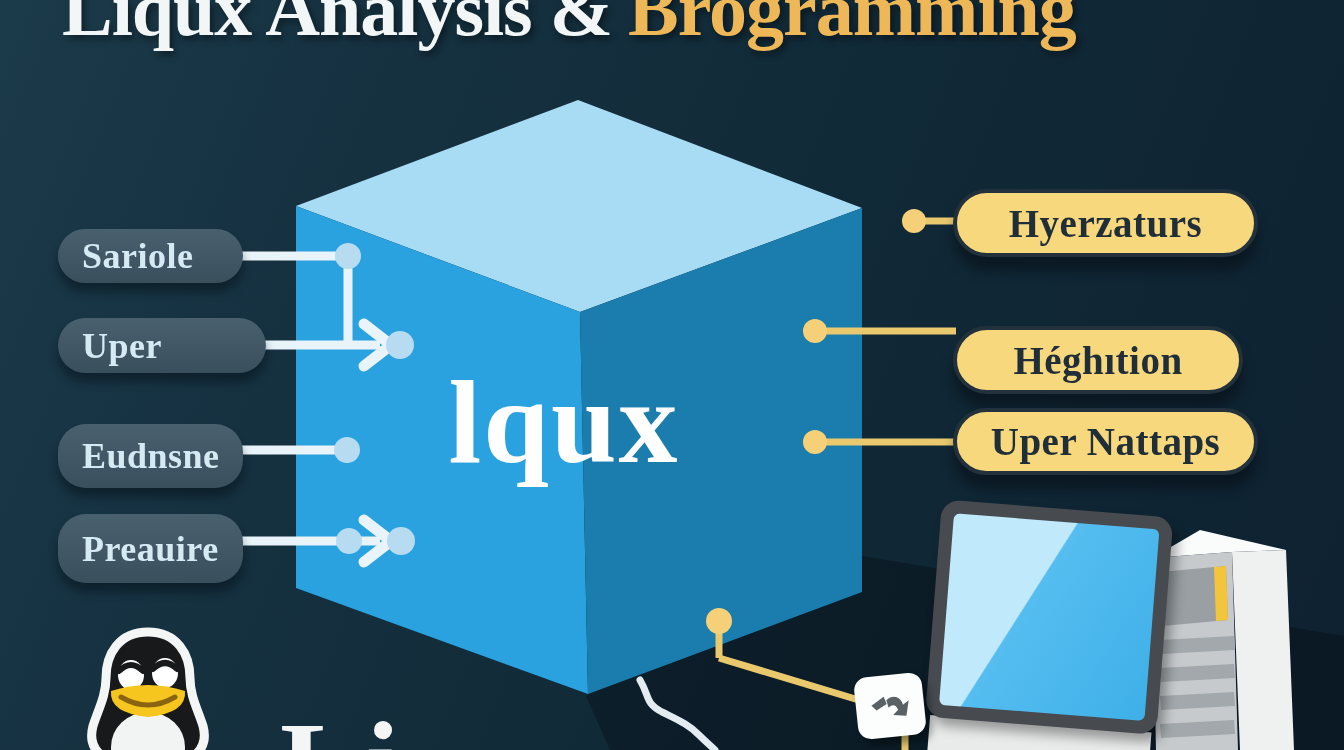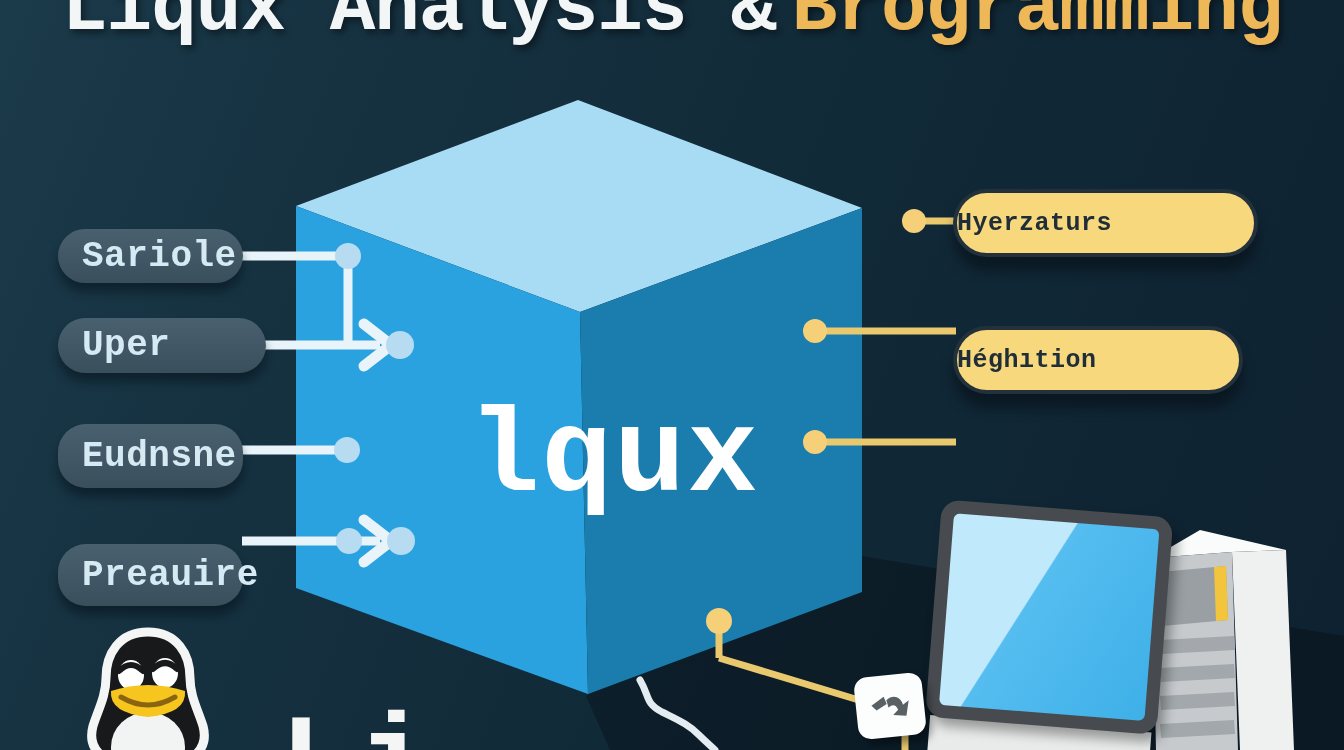--- a/index.html
+++ b/index.html
@@ -1,19 +1,19 @@
 <!DOCTYPE html>
 <html><head>
 <meta charset="utf-8">
 <style>
   html,body{margin:0;padding:0;background:#0b1822;}
   .stage{
     position:relative;width:1344px;height:750px;overflow:hidden;
     background:linear-gradient(112deg,#1b3a4a 0%,#15303f 28%,#112a38 55%,#0e2130 100%);
-    font-family:Liberation Mono, monospace;
+    font-family:Liberation Serif, serif;
   }
   .stage *{box-sizing:border-box;}
   svg.layer{position:absolute;left:0;top:0;pointer-events:none;}
 
   
   .title{
     position:absolute;left:62px;top:-34px;width:1280px;white-space:nowrap;
     font-size:76px;font-weight:800;letter-spacing:-1px;line-height:1.15;
     color:#f3f6f7;text-shadow:3px 4px 7px rgba(0,0,0,.45);
   }
@@ -22,37 +22,37 @@
   
   .lpill{
     position:absolute;display:flex;align-items:center;padding-left:24px;
     background:linear-gradient(180deg,#49606f 0%,#3a4f5c 100%);
     border-radius:28px;color:#d6eaf4;font-size:36px;font-weight:600;letter-spacing:.5px;
     box-shadow:0 9px 10px rgba(5,13,20,.45);
   }
   .lp1{left:58px;top:229px;width:185px;height:54px;}
   .lp2{left:58px;top:318px;width:208px;height:55px;}
   .lp3{left:58px;top:424px;width:185px;height:64px;}
-  .lp4{left:58px;top:544px;width:185px;height:62px;}
+  .lp4{left:58px;top:514px;width:185px;height:69px;}
 
   
   .rpill{
-    position:absolute;display:flex;align-items:center;justify-content:flex-start;
+    position:absolute;display:flex;align-items:center;justify-content:center;
     background:#f8d87c;border:4px solid #22313c;border-radius:36px;
-    color:#1f2e38;font-size:25px;font-weight:700;letter-spacing:.5px;
+    color:#1f2e38;font-size:39px;font-weight:700;letter-spacing:.5px;
     box-shadow:0 14px 12px rgba(5,12,18,.5);
   }
   .rp1{left:953px;top:189px;width:305px;height:68px;}
   .rp2{left:953px;top:298px;width:290px;height:68px;margin-top:28px;}
   .rp3{left:953px;top:408px;width:305px;height:67px;}
 
   
   .cube-label{
-    position:absolute;left:430px;top:352px;width:330px;text-align:right;
-    font-size:118px;font-weight:800;color:#ffffff;letter-spacing:2px;line-height:1.2;margin-top:36px;
+    position:absolute;left:399px;top:352px;width:330px;text-align:center;
+    font-size:118px;font-weight:800;color:#ffffff;letter-spacing:2px;line-height:1.2;
   }
 
   
   .monitor{position:absolute;left:930px;top:508px;width:232px;height:300px;transform:rotate(4.5deg);}
   .monitor-frame{position:absolute;left:0;top:0;width:232px;height:218px;background:#474b4f;border-radius:18px;padding:13px;box-shadow:6px 8px 12px rgba(0,0,0,.35);}
   .monitor-screen{width:100%;height:100%;border-radius:6px;background:linear-gradient(118deg,#c0e9fb 0%,#c0e9fb 40%,#55bdf0 40.5%,#3eb0e8 100%);}
   .monitor-chin{position:absolute;left:5px;top:216px;width:222px;height:90px;background:#e9ebeb;border-radius:0 0 12px 12px;}
 
   
   .icon-card{
@@ -157,20 +157,23 @@
   <div class="lpill lp4">
       <span>Preauire</span>
     </div>
 
   <div class="rpill rp1">
       <span>Hyerzaturs</span>
     </div>
   <div class="rpill rp2">
       <span>Héghıtion</span>
     </div>
+  <div class="rpill rp3">
+      <span>Uper Nattaps</span>
+    </div>
 
   <div class="icon-card">
     <svg width="52" height="46" viewBox="0 0 64 60">
       <path d="M8,27 L25,17 L28,27 L14,34 Z" fill="#5a6165"></path>
       <path d="M28,22 C37,15 47,19 49,30 L57,25 L52,45 L35,42 L42,36 C40,28 34,28 30,32 Z" fill="#5a6165"></path>
     </svg>
   </div>
 
   <svg class="penguin" viewBox="0 0 150 150">
     <path d="M75,7 C46,7 33,29 33,53 C33,71 25,85 20,101 C13,127 34,142 75,142 C116,142 137,127 130,101 C125,85 117,71 117,53 C117,29 104,7 75,7 Z" fill="#17191b" stroke="#f4f6f6" stroke-width="9"></path>

